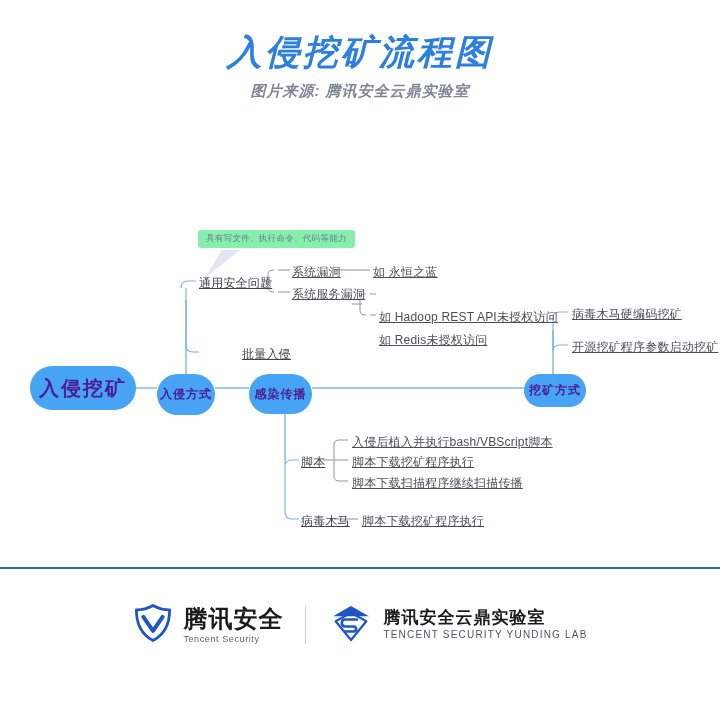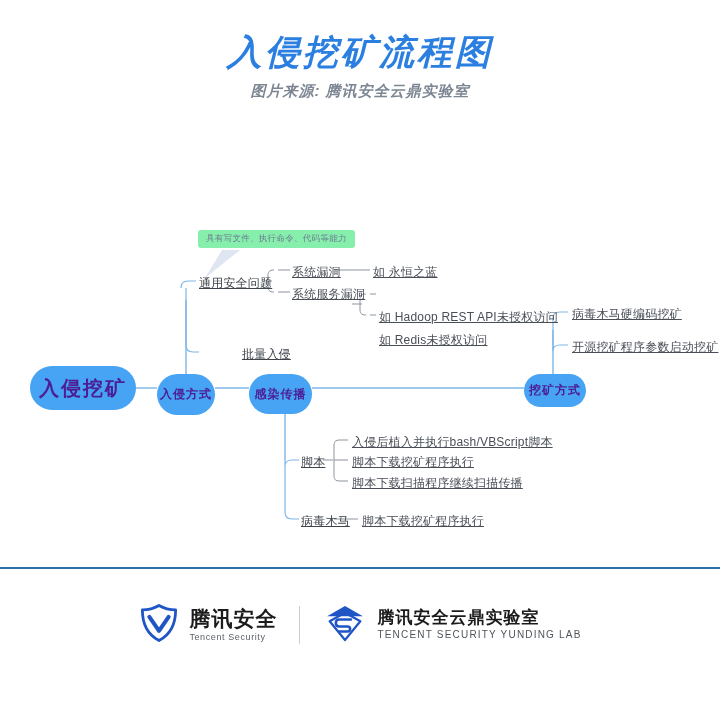--- a/index.html
+++ b/index.html
@@ -127,21 +127,21 @@
     display: flex;
     align-items: center;
   }
   .brand-text {
     margin-left: 9px;
     display: flex;
     flex-direction: column;
     justify-content: center;
   }
   .brand-cn {
-    font-size: 21px;
+    font-size: 24px;
     font-weight: bold;
     color: #1b1b1b;
     letter-spacing: 1px;
     line-height: 1.15;
   }
   .brand-en {
     font-size: 9px;
     color: #5c6168;
     letter-spacing: 0.6px;
     line-height: 1.4;

